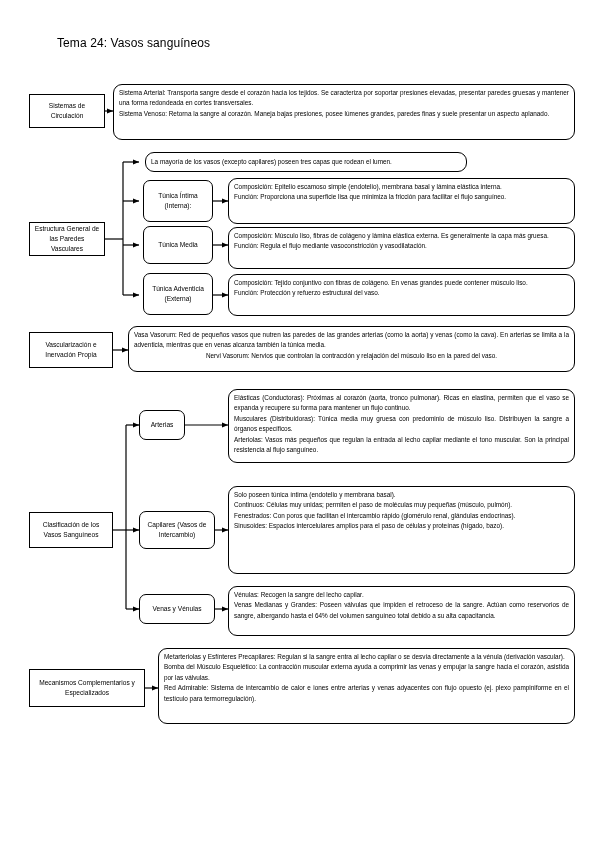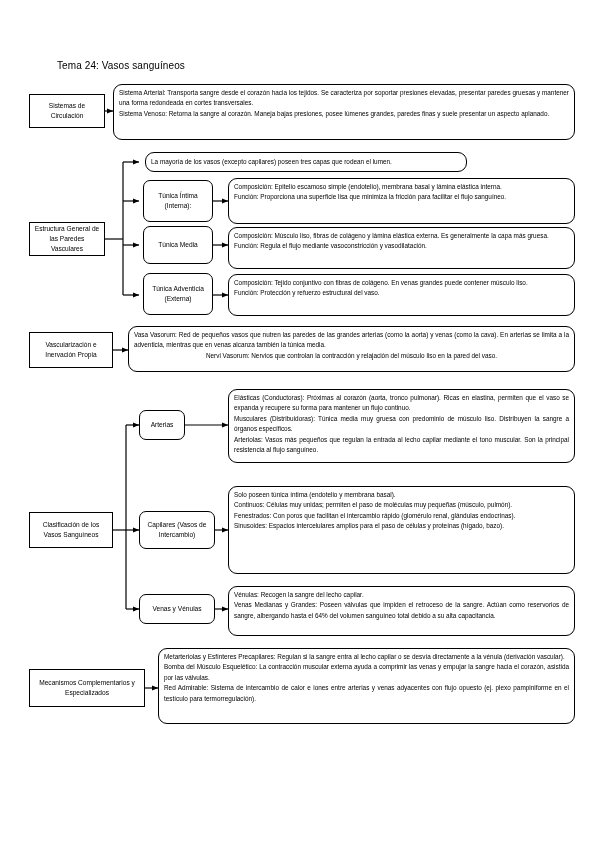--- a/index.html
+++ b/index.html
@@ -25,24 +25,23 @@
     left: 0;
     top: 0;
     width: 599px;
     height: 848px;
     pointer-events: none;
   }
   .page-title {
     position: absolute;
     left: 57px;
     top: 36px;
-    font-size: 10px;
+    font-size: 12px;
     letter-spacing: 0.1px;
     white-space: nowrap;
-    margin-top: 24px;
   }
   .node {
     position: absolute;
     box-sizing: border-box;
     border: 1.1px solid #000;
     background: #ffffff;
     display: flex;
     align-items: center;
     justify-content: center;
     text-align: center;

